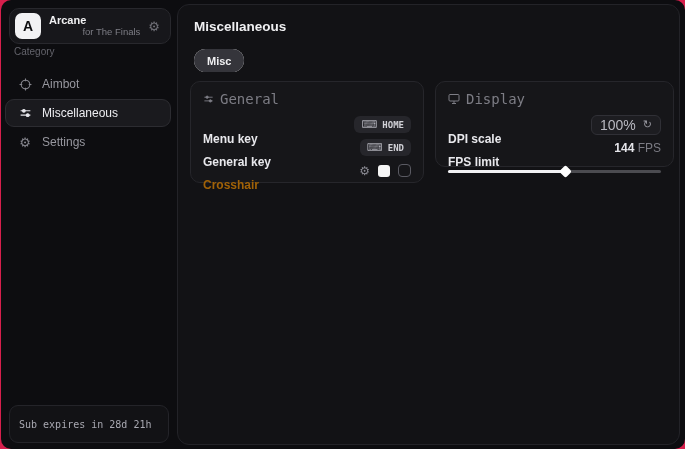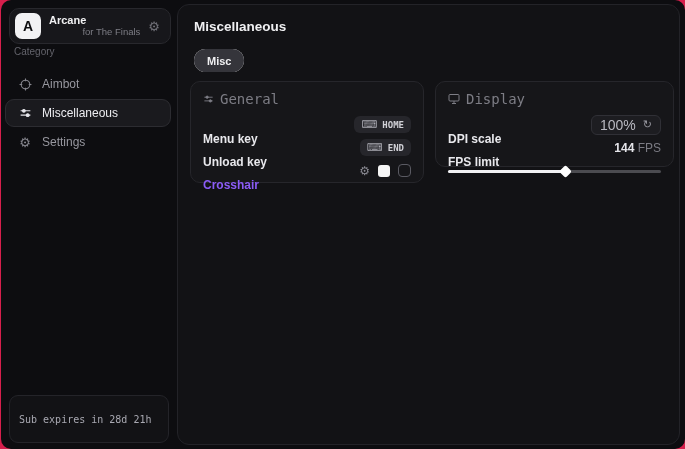--- a/index.html
+++ b/index.html
@@ -28,21 +28,21 @@
   .nav { position:absolute; left:4px; top:70px; width:166px; }
   .nav-item { height:28px; display:flex; align-items:center; gap:10px;
     padding:0 12px; color:#97979f; font-size:12px; border-radius:9px;
     border:1px solid transparent; cursor:pointer; margin-bottom:1px;text-align:right; }
   .nav-item .nicon { width:14px; height:14px; display:flex; align-items:center;
     justify-content:center; color:#85858d; }
   .nav-item.active { background:#1a1a1e; border-color:#2c2c31; color:#ececf0; }
   .nav-item.active .nicon { color:#e6e6ea; }
   .nav-item svg { display:block; }
 
-  .footer-card { position:absolute; left:8px; bottom:6px; width:160px; height:48px;
+  .footer-card { position:absolute; left:8px; bottom:6px; width:160px; height:38px;
     background:#121215; border:1px solid #242429; border-radius:9px;
     padding:5px 9px; display:flex; flex-direction:column; justify-content:center; gap:2px; }
   .footer-line1 { font-family:"DejaVu Sans Mono", monospace; font-size:10px; color:#a9a9b2; }
   .footer-line2 { font-family:"DejaVu Sans Mono", monospace; font-size:8.5px; font-weight:bold; color:#85858d; }
 
   
   .panel { position:absolute; left:176px; top:4px; width:503px; height:441px;
     background:#121215; border:1px solid #232328; border-radius:12px; }
 
   .page-title { position:absolute; left:16px; top:14px; font-size:13.5px;
@@ -56,21 +56,21 @@
 
   .card { position:absolute; background:#161619; border:1px solid #26262b; border-radius:10px; padding:9px 12px; }
   .card-general { left:12px; top:76px; width:234px; height:102px; }
   .card-display { left:257px; top:76px; width:239px; height:86px; }
   .card-header { display:flex; align-items:center; gap:6px; margin-bottom:6px;
     font-family:"DejaVu Sans Mono", monospace; font-size:14px; color:#7d7d85; }
   .card-header svg { display:block; }
 
   .row { height:23px; display:flex; align-items:center; justify-content:space-between; }
   .row-label { font-size:12px; font-weight:bold; color:#e8e8ec;margin-top:28px; }
-  .row-label.dim { color:#8b5cf6; }
+  .row-label.dim { color:#a16207; }
 
   .keybind { display:flex; align-items:center; gap:5px; background:#26262b;
     border-radius:6px; height:17px; padding:0 7px; cursor:pointer; }
   .keybind .kicon { color:#a9a9b1; font-size:11px; line-height:1; }
   .keybind .ktext { font-family:"DejaVu Sans Mono", monospace; font-size:9px; font-weight:bold; color:#d0d0d6; }
 
   .cross-controls { display:flex; align-items:center; gap:8px; }
   .cross-gear { color:#8a8a92; font-size:12px; cursor:pointer; line-height:1; }
   .swatch { width:12px; height:12px; border-radius:3px; cursor:pointer; }
   .checkbox { width:13px; height:13px; border-radius:4px; border:1.5px solid #5a5a62;
@@ -169,21 +169,21 @@
 
       <div class="row">
         <span class="row-label">Menu key</span>
         <span class="keybind">
           <span class="kicon">⌨</span>
           <span class="ktext">HOME</span>
         </span>
       </div>
 
       <div class="row">
-        <span class="row-label">Unload key</span>
+        <span class="row-label">General key</span>
         <span class="keybind">
           <span class="kicon">⌨</span>
           <span class="ktext">END</span>
         </span>
       </div>
 
       <div class="row">
         <span class="row-label dim">Crosshair</span>
         <span class="cross-controls">
           <span class="cross-gear">⚙</span>

